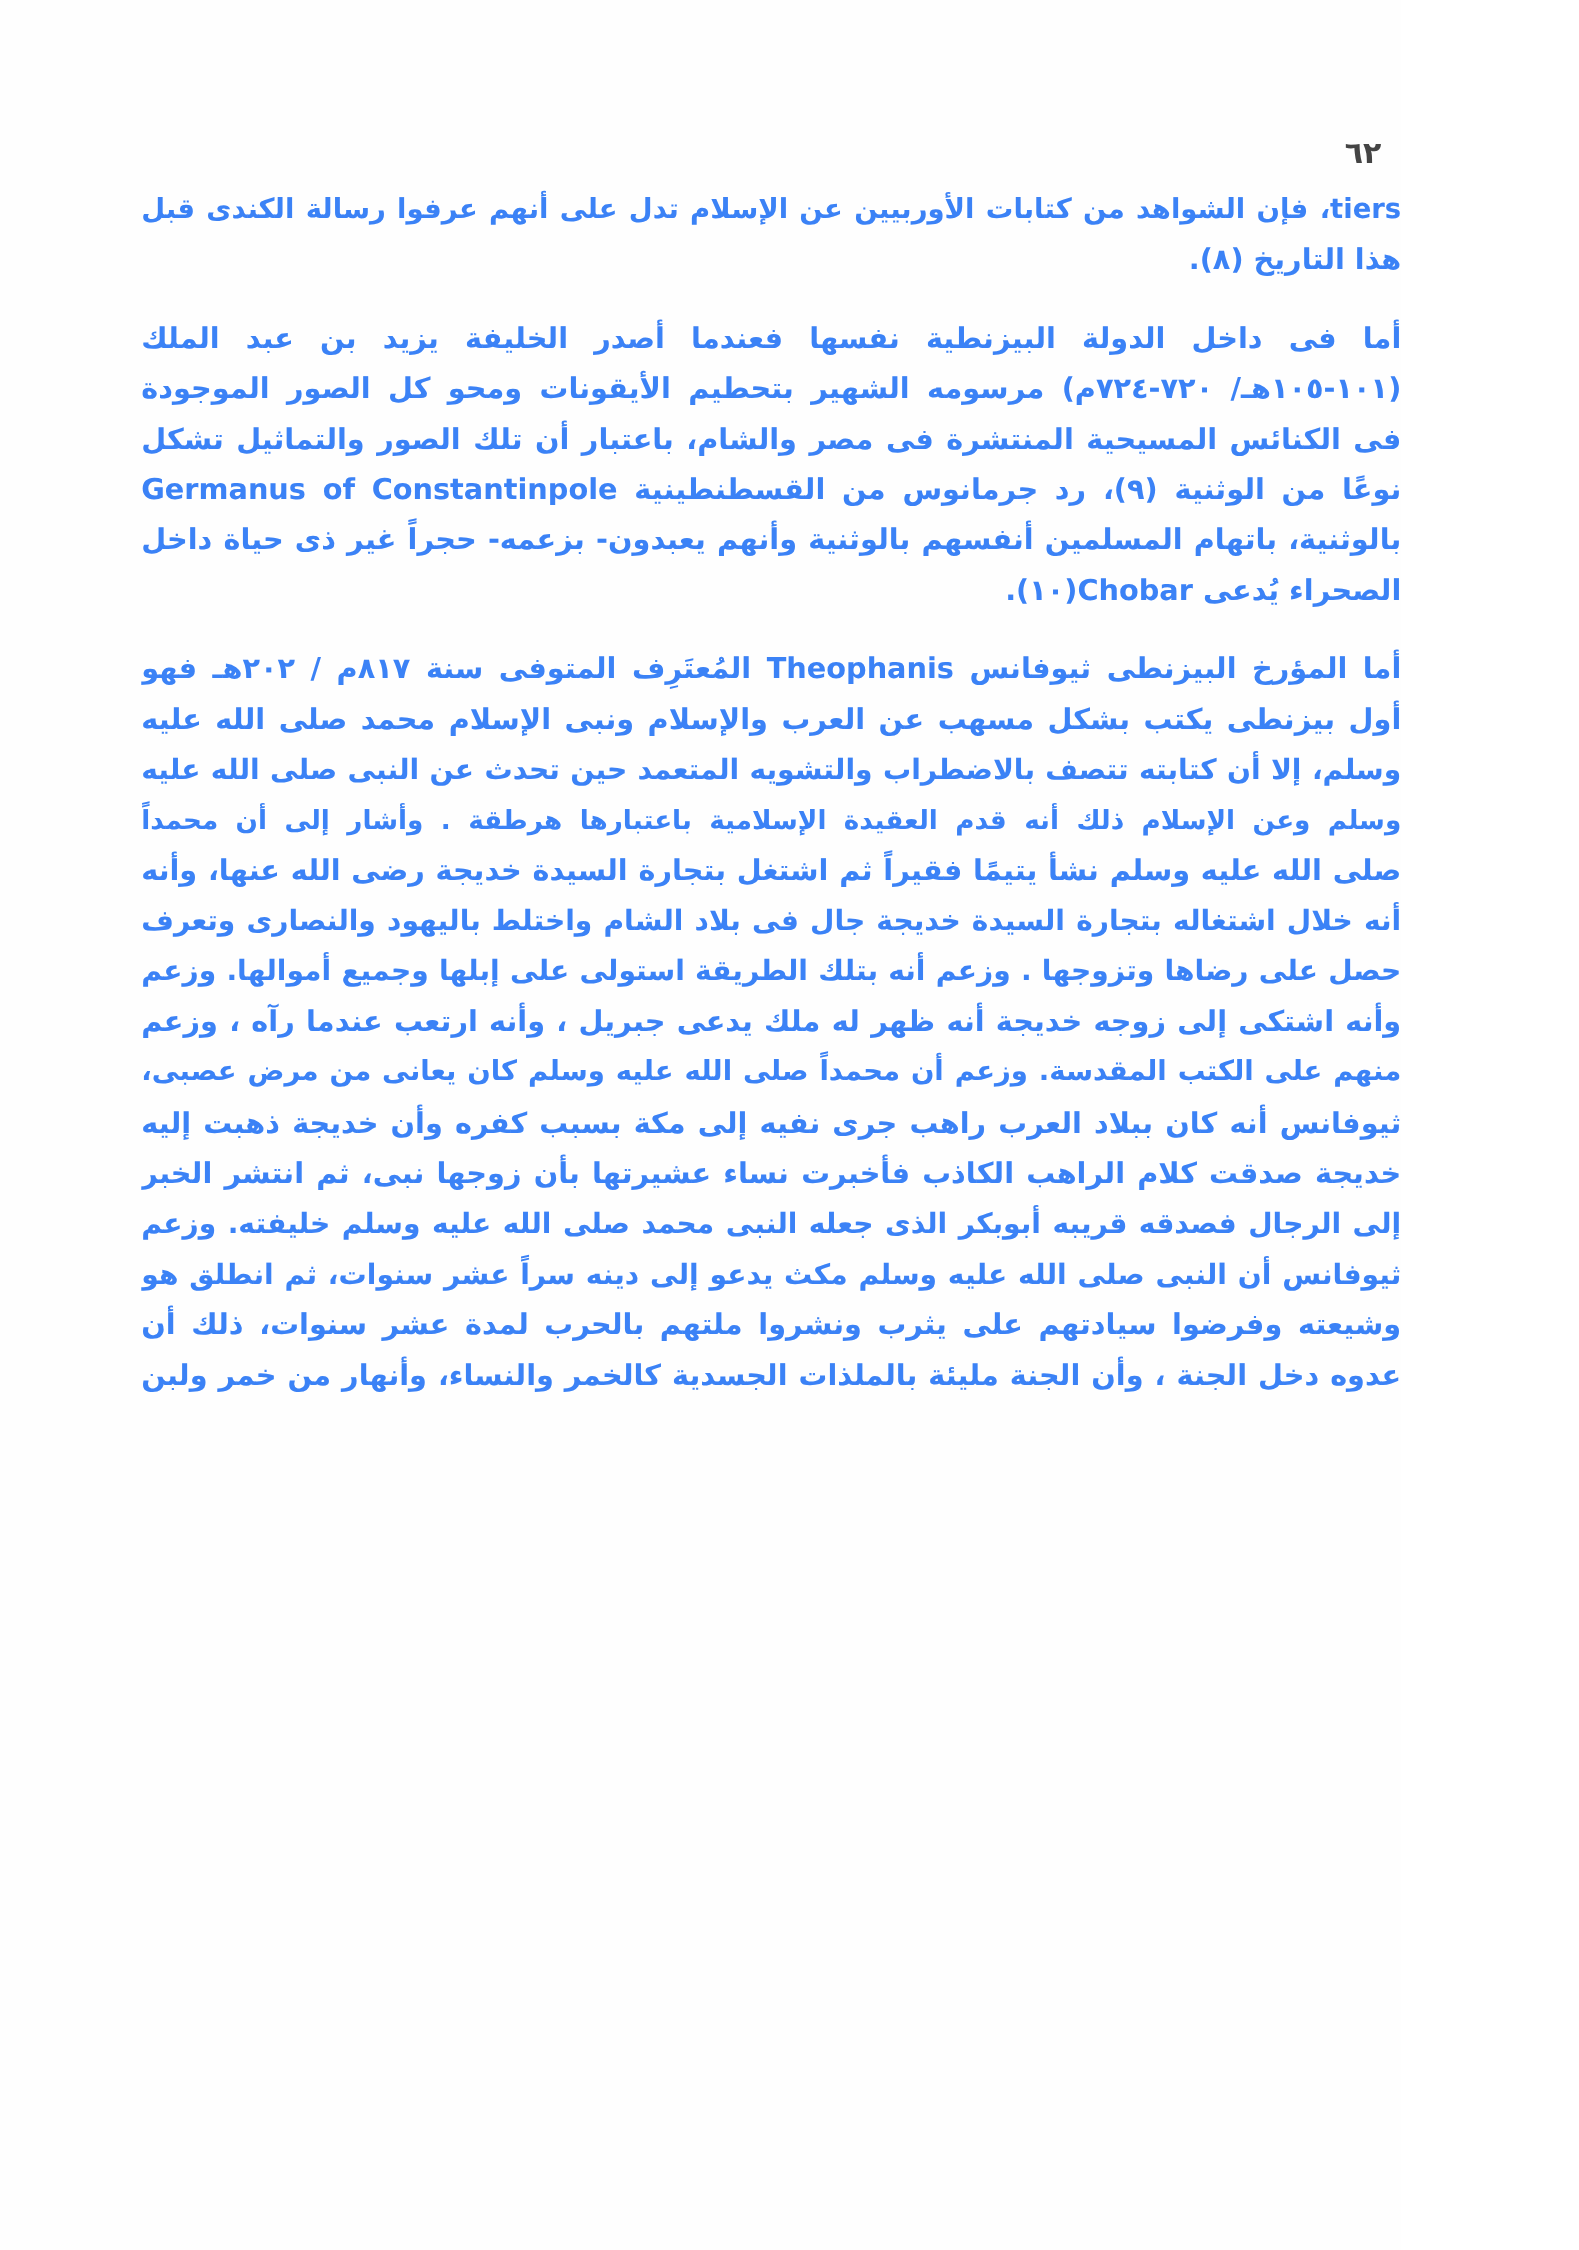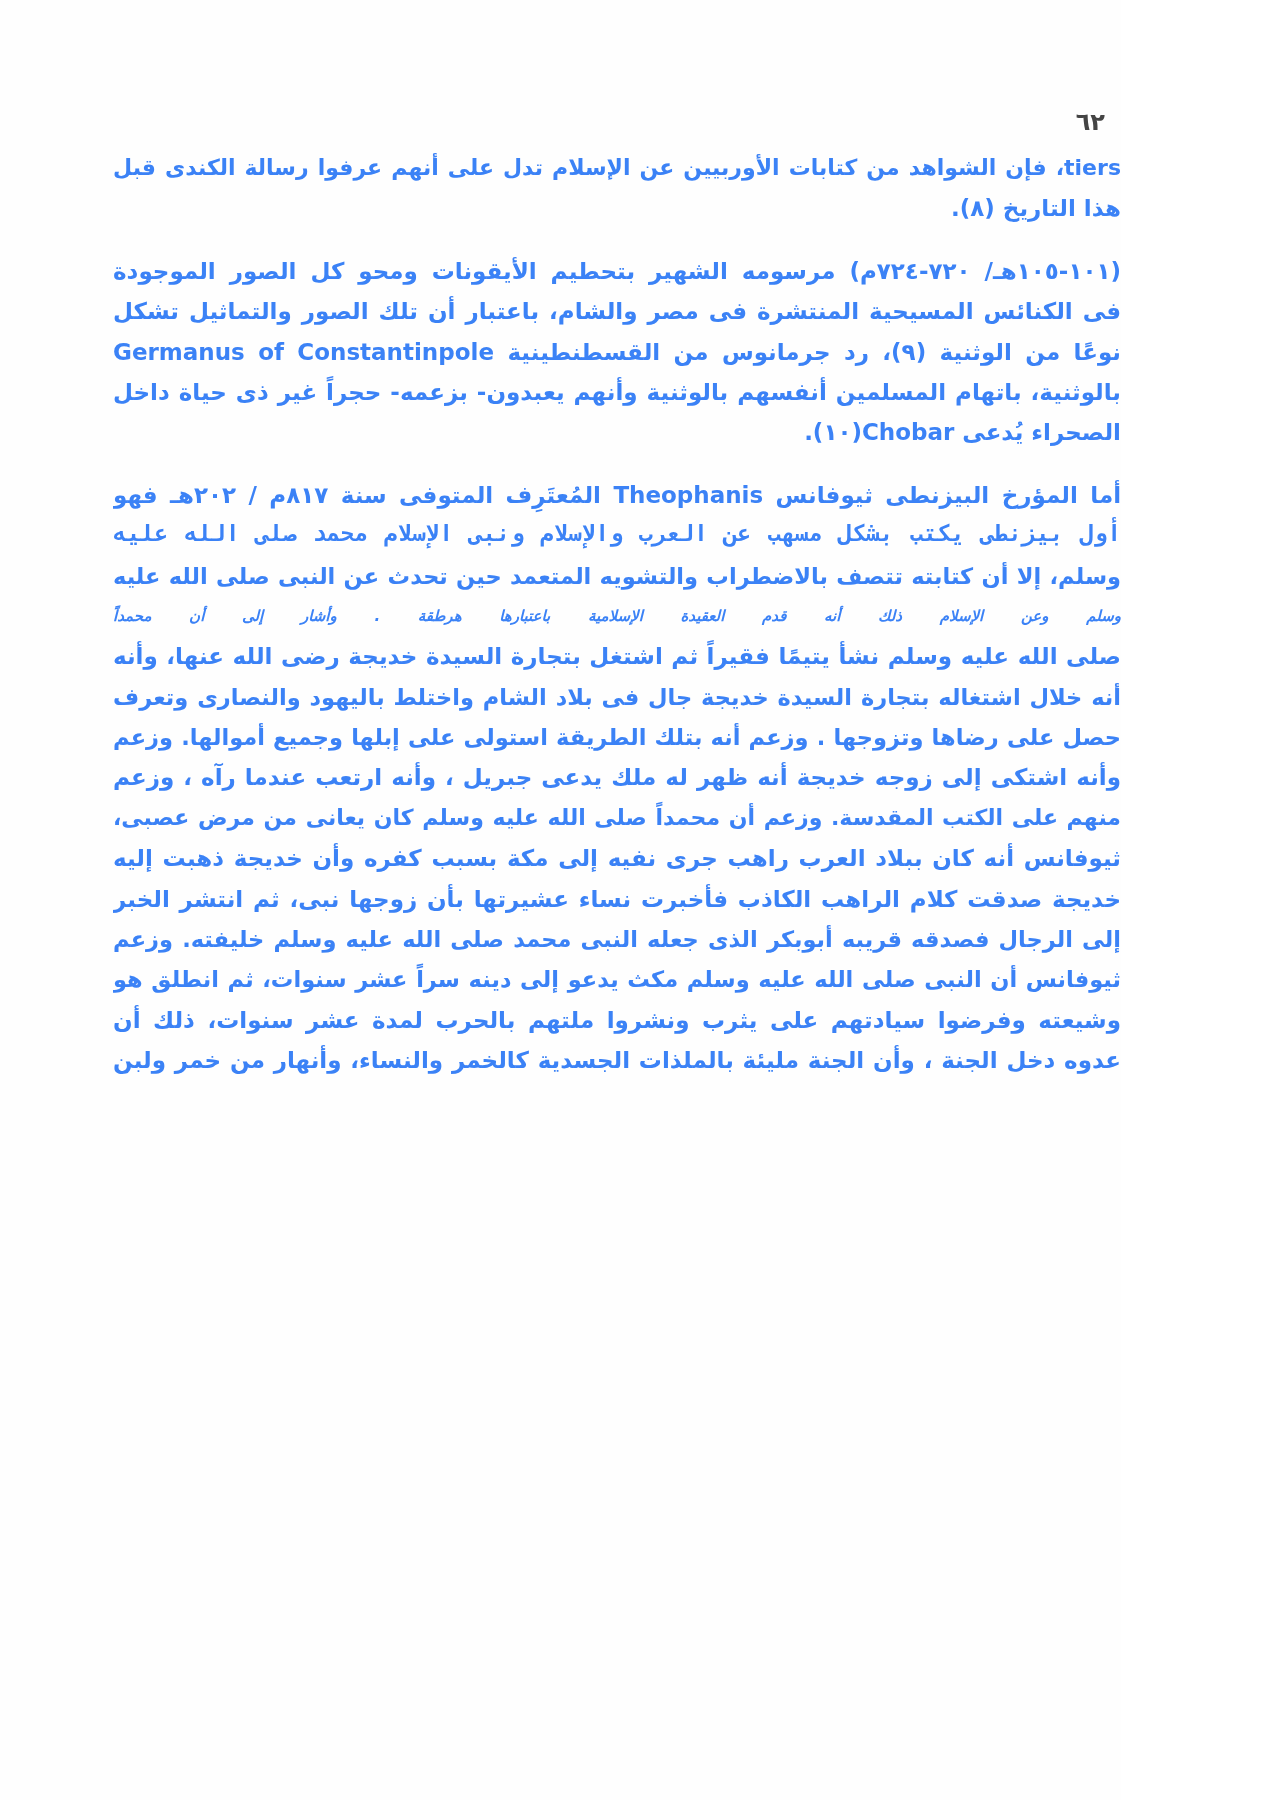--- a/index.html
+++ b/index.html
@@ -57,32 +57,33 @@
 <div class="page">
   <div class="page-number">٦٢</div>
 
   <div class="text-block">
     <div class="para">
       <span class="line" style="font-size: 22px;">tiers، فإن الشواهد من كتابات الأوربيين عن الإسلام تدل على أنهم عرفوا رسالة الكندى قبل</span>
       <span class="line last" style="font-size: 23px;">هذا التاريخ (٨).</span>
     </div>
 
     <div class="para">
+      <span class="line" style="font-size: 23px;">أما فى داخل الدولة البيزنطية نفسها فعندما أصدر الخليفة يزيد بن عبد الملك</span>
       <span class="line" style="font-size: 23px;">(١٠١-١٠٥هـ/ ٧٢٠-٧٢٤م) مرسومه الشهير بتحطيم الأيقونات ومحو كل الصور الموجودة</span>
       <span class="line" style="font-size: 23px;">فى الكنائس المسيحية المنتشرة فى مصر والشام، باعتبار أن تلك الصور والتماثيل تشكل</span>
       <span class="line" style="font-size: 23px;">نوعًا من الوثنية (٩)، رد جرمانوس من القسطنطينية Germanus of Constantinpole</span>
       <span class="line" style="font-size: 23px;">بالوثنية، باتهام المسلمين أنفسهم بالوثنية وأنهم يعبدون- بزعمه- حجراً غير ذى حياة داخل</span>
       <span class="line last" style="font-size: 23px;">الصحراء يُدعى Chobar(١٠).</span>
     </div>
 
     <div class="para">
       <span class="line" style="font-size: 23px;">أما المؤرخ البيزنطى ثيوفانس Theophanis المُعتَرِف المتوفى سنة ٨١٧م / ٢٠٢هـ فهو</span>
-      <span class="line" style="font-size: 23px; font-family: Liberation Mono, monospace;">أول بيزنطى يكتب بشكل مسهب عن العرب والإسلام ونبى الإسلام محمد صلى الله عليه</span>
+      <span class="line" style="font-size: 23px;">أول بيزنطى يكتب بشكل مسهب عن العرب والإسلام ونبى الإسلام محمد صلى الله عليه</span>
       <span class="line" style="font-size: 22.5px;">وسلم، إلا أن كتابته تتصف بالاضطراب والتشويه المتعمد حين تحدث عن النبى صلى الله عليه</span>
-      <span class="line" style="font-size: 15px; font-style: italic;">وسلم وعن الإسلام ذلك أنه قدم العقيدة الإسلامية باعتبارها هرطقة . وأشار إلى أن محمداً</span>
+      <span class="line" style="font-size: 21px;">وسلم وعن الإسلام ذلك أنه قدم العقيدة الإسلامية باعتبارها هرطقة . وأشار إلى أن محمداً</span>
       <span class="line" style="font-size: 23px;">صلى الله عليه وسلم نشأ يتيمًا فقيراً ثم اشتغل بتجارة السيدة خديجة رضى الله عنها، وأنه</span>
       <span class="line" style="font-size: 22.5px;">أنه خلال اشتغاله بتجارة السيدة خديجة جال فى بلاد الشام واختلط باليهود والنصارى وتعرف</span>
       <span class="line" style="font-size: 22.5px;">حصل على رضاها وتزوجها . وزعم أنه بتلك الطريقة استولى على إبلها وجميع أموالها. وزعم</span>
       <span class="line" style="font-size: 23px;">وأنه اشتكى إلى زوجه خديجة أنه ظهر له ملك يدعى جبريل ، وأنه ارتعب عندما رآه ، وزعم</span>
       <span class="line" style="font-size: 22px;">منهم على الكتب المقدسة. وزعم أن محمداً صلى الله عليه وسلم كان يعانى من مرض عصبى،</span>
       <span class="line" style="font-size: 23px;">ثيوفانس أنه كان ببلاد العرب راهب جرى نفيه إلى مكة بسبب كفره وأن خديجة ذهبت إليه</span>
       <span class="line" style="font-size: 23px;">خديجة صدقت كلام الراهب الكاذب فأخبرت نساء عشيرتها بأن زوجها نبى، ثم انتشر الخبر</span>
       <span class="line" style="font-size: 22.5px;">إلى الرجال فصدقه قريبه أبوبكر الذى جعله النبى محمد صلى الله عليه وسلم خليفته. وزعم</span>
       <span class="line" style="font-size: 22.5px;">ثيوفانس أن النبى صلى الله عليه وسلم مكث يدعو إلى دينه سراً عشر سنوات، ثم انطلق هو</span>
       <span class="line" style="font-size: 23px;">وشيعته وفرضوا سيادتهم على يثرب ونشروا ملتهم بالحرب لمدة عشر سنوات، ذلك أن</span>

